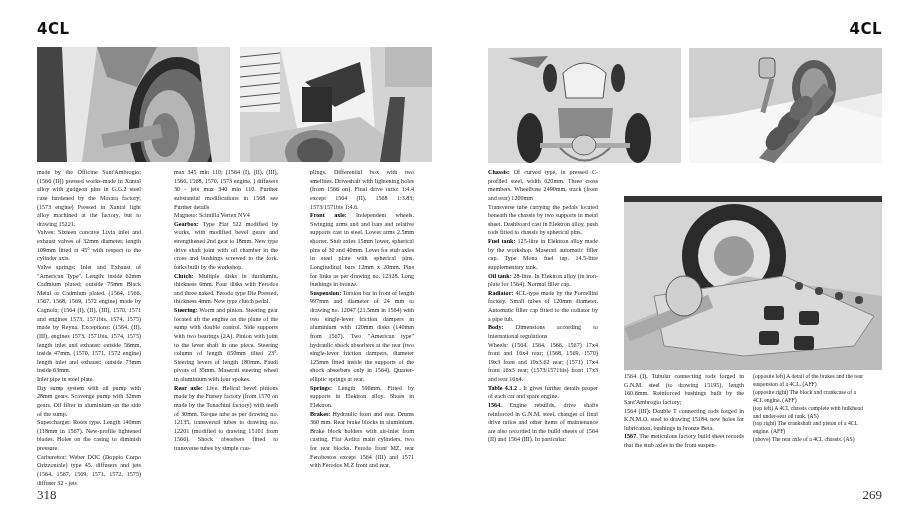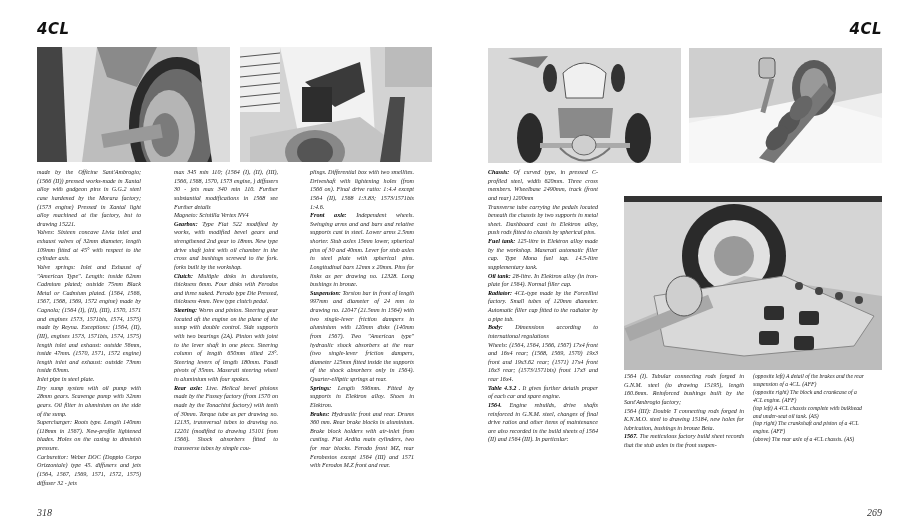--- a/index.html
+++ b/index.html
@@ -1,18 +1,18 @@
 <!DOCTYPE html>
 <html><head>
 <meta charset="utf-8">
 <style>
   * { box-sizing: border-box; margin: 0; padding: 0; }
   html, body { width: 920px; height: 526px; background: #ffffff; overflow: hidden; }
   body { position: relative; font-family: "Liberation Serif", serif; color: #1a1a1a; }
-  .page { position: absolute; top: 0; height: 377px; width: 460px; background: #fff; font-style: italic; }
+  .page { position: absolute; top: 0; height: 377px; width: 460px; background: #fff; }
   .page.left { left: 0; }
   .page.right { left: 460px; }
   .chapter {
     position: absolute; top: 20px;
     font-family: "DejaVu Sans", sans-serif; font-weight: bold; font-size: 15px; letter-spacing: 0.5px; color: #111;
   }
   .page.left .chapter { left: 37px; }
   .page.right .chapter { right: 38px; }
   .photo {
     position: absolute; overflow: hidden; border: 0;
@@ -20,21 +20,21 @@
   .photo svg { width: 100%; height: 100%; display: block; }
   .col {
     position: absolute; top: 168px; width: 104px;
     font-size: 6.1px; line-height: 8.62px; text-align: justify; hyphens: auto; color: #222;
   }
   .col p { margin: 0; }
   .col b { font-weight: bold; color: #000; }
   .caption-col {
     position: absolute; font-size: 5.7px; line-height: 7.9px; color: #222; width: 100px;
   }
-  .folio { position: absolute; top: 507px; font-size: 10px; color: #333; }
+  .folio { position: absolute; top: 487px; font-size: 13px; color: #333; }
 </style>
 </head>
 <body>
 
 <div class="page left">
   <div class="chapter">4CL</div>
 
   <div class="photo" style="left:37px; top:47px; width:193px; height:115px;">
     <svg viewBox="0 0 193 115" preserveAspectRatio="none">
       <rect width="193" height="115" fill="#cfcfcf"></rect>

